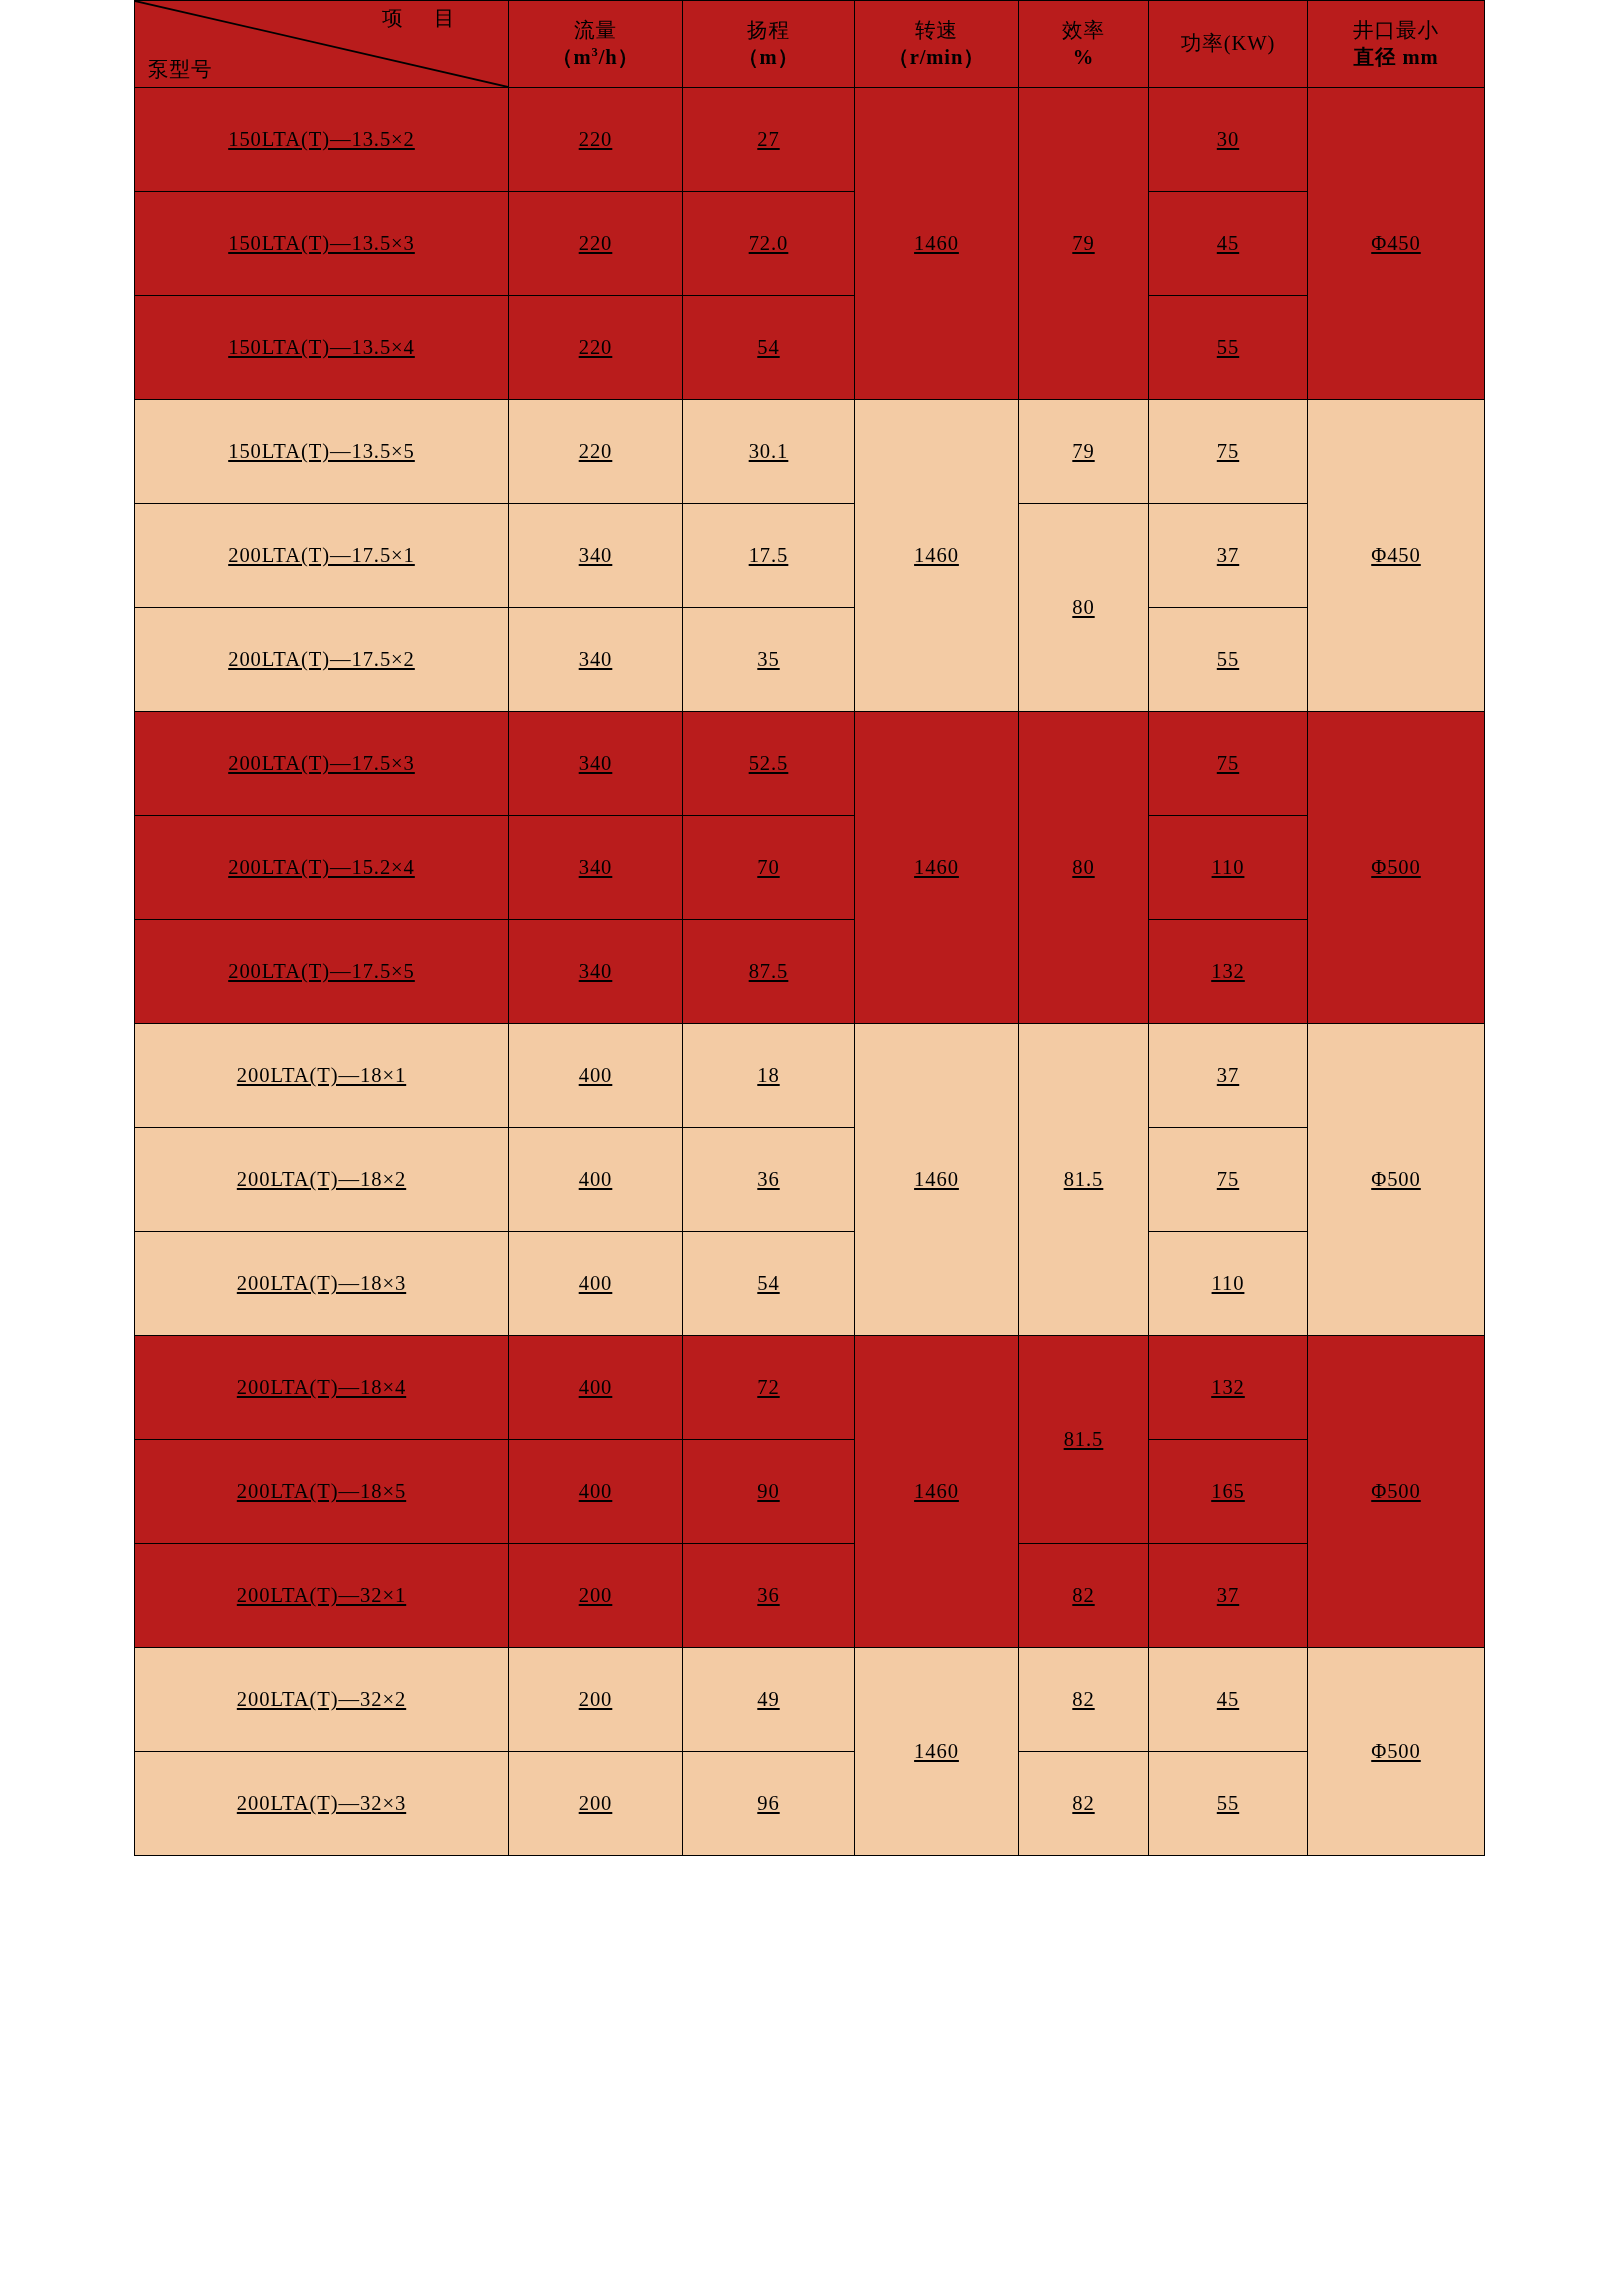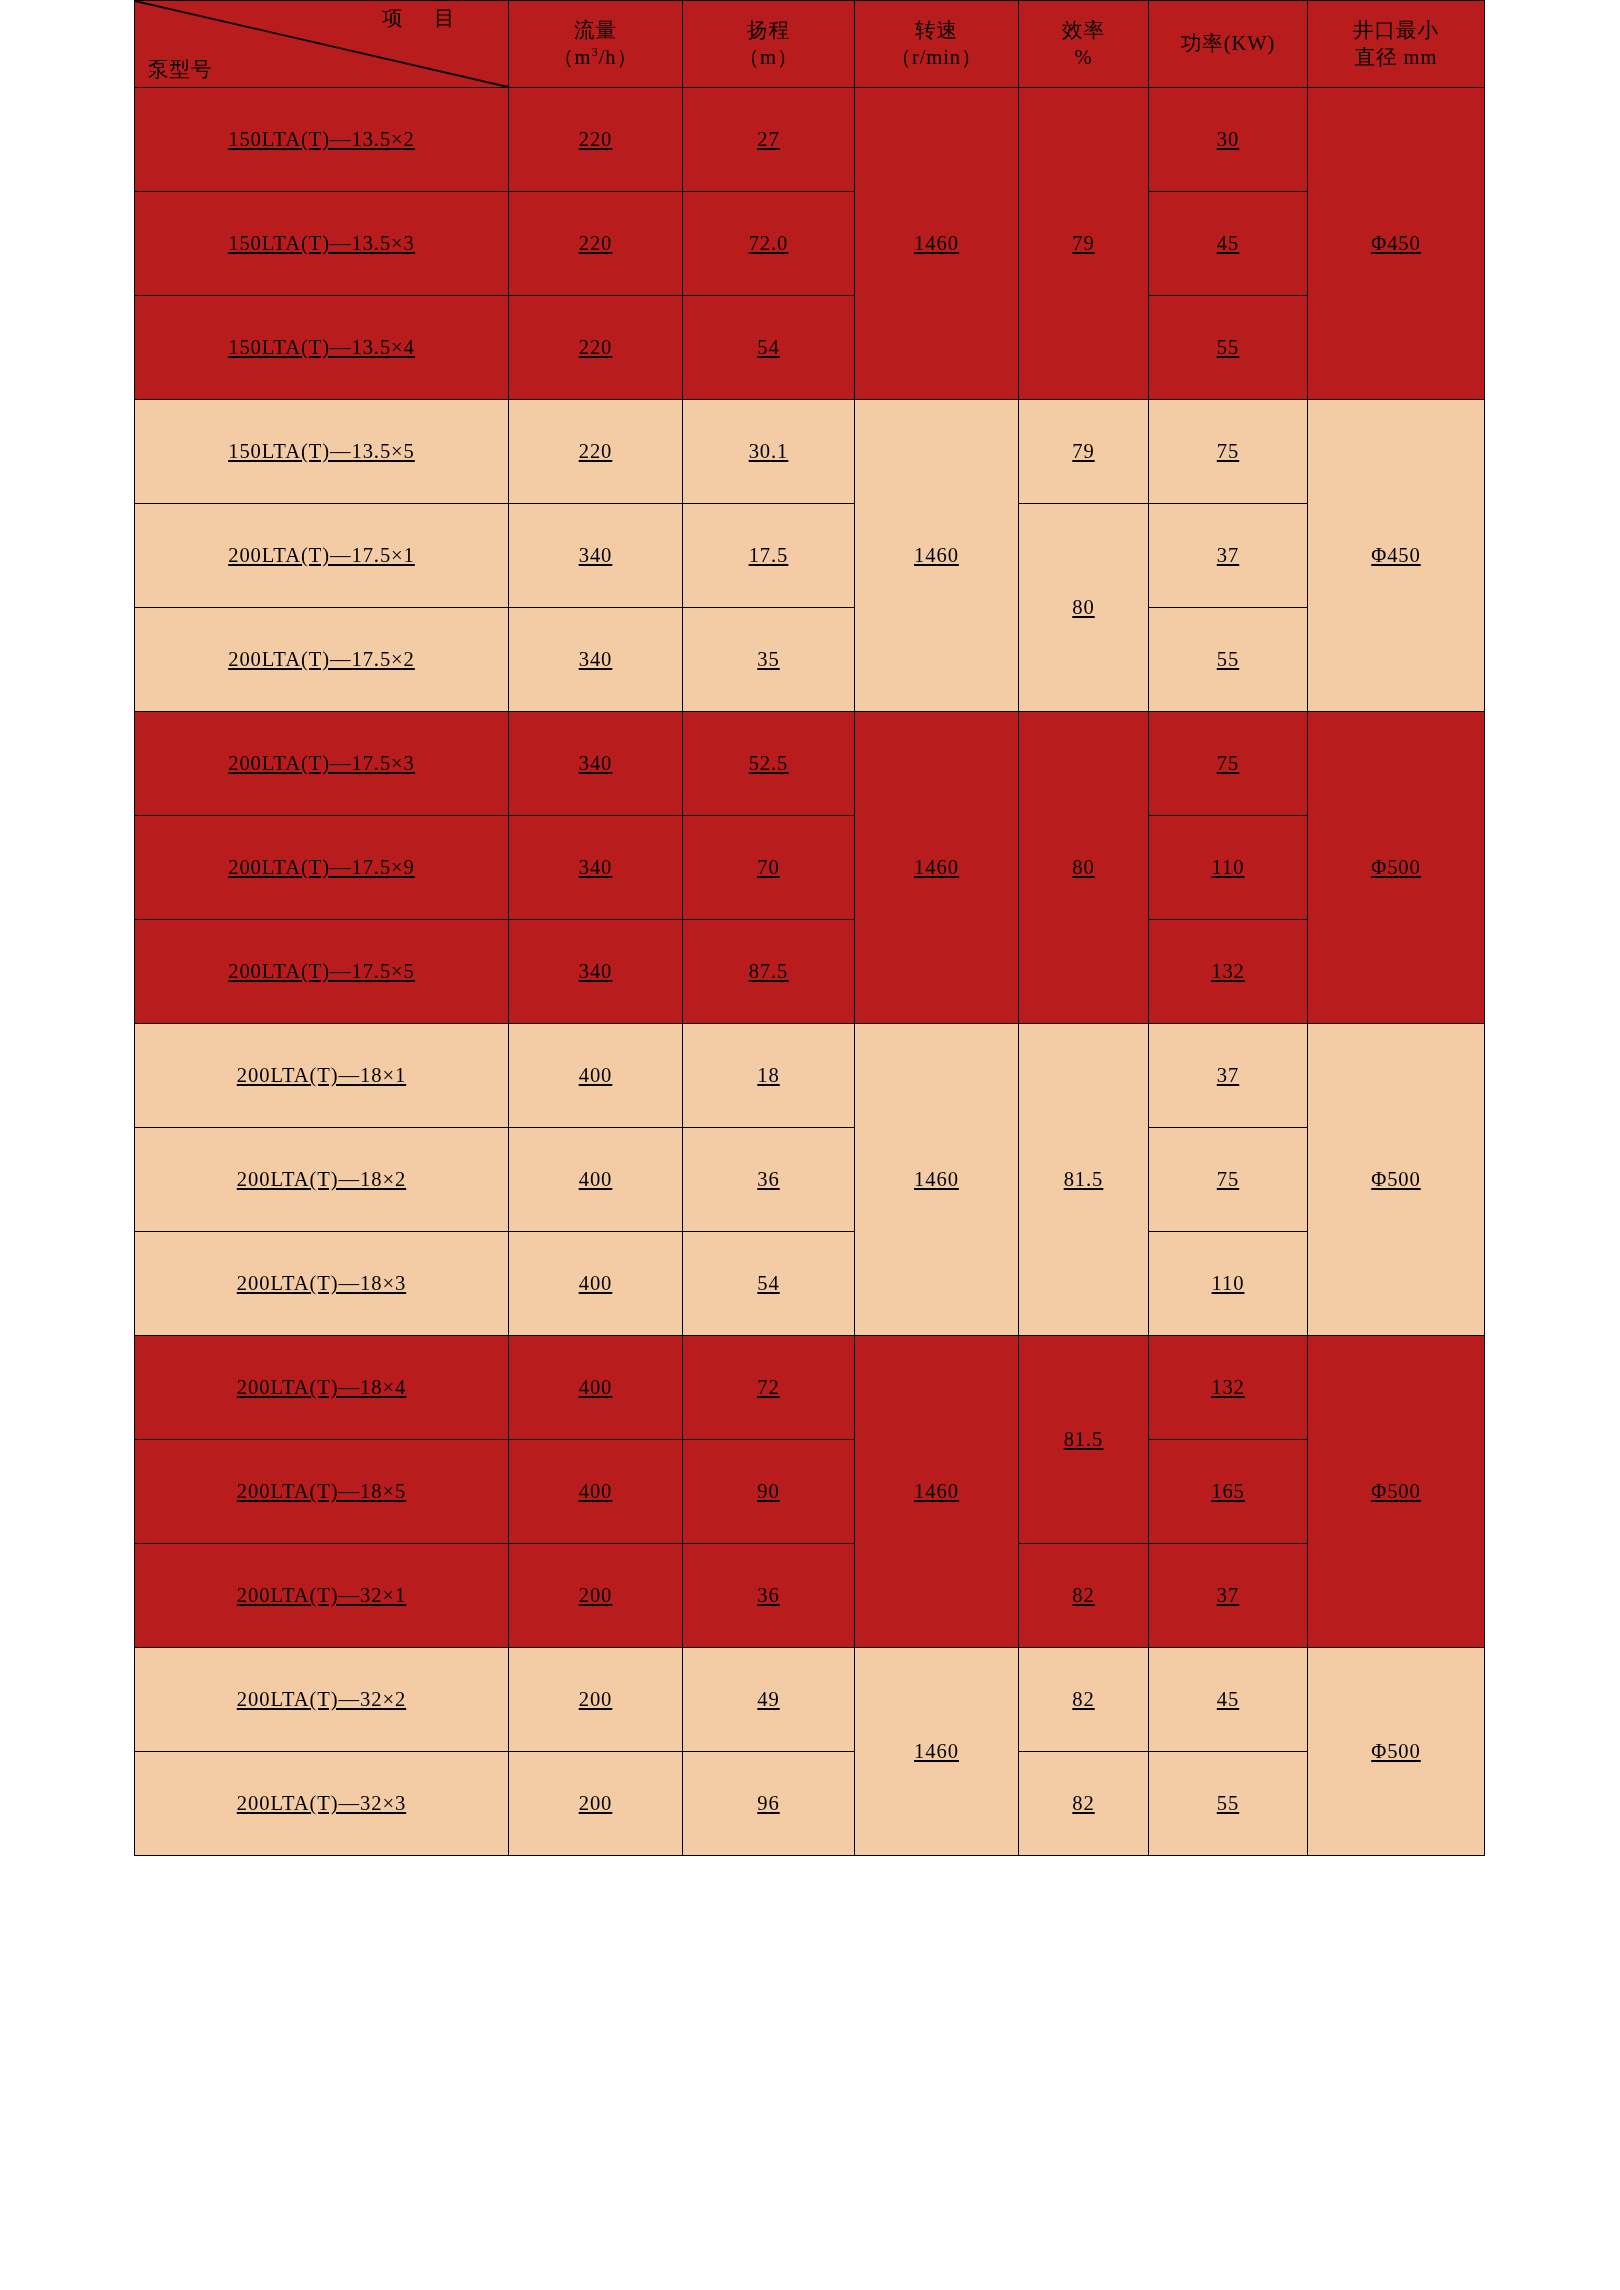--- a/index.html
+++ b/index.html
@@ -75,21 +75,21 @@
     bottom: 4.5px;
     left: 13px;
     font-size: 20.6px;
     letter-spacing: 0.9px;
   }
   .hdr-two {
     line-height: 1.32;
     font-size: 20.6px;
     padding: 5.4px 0;
   }
-  .hdr-two .l2 { display: block; }
+  .hdr-two .l2 { display: block; font-weight: bold; }
   sup { font-size: 12.5px; vertical-align: super; }
   .model-cell {
     font-size: 20.6px;
     letter-spacing: 0.4px;
   }
   .num { font-size: 20.6px; }
 </style>
 </head>
 <body>
 
@@ -185,21 +185,21 @@
         <tr class="datarow">
           <td class="model-cell">200LTA(T)—17.5×3</td>
           <td class="num">340</td>
           <td class="num">52.5</td>
           <td class="num" rowspan="3">1460</td>
           <td class="num" rowspan="3">80</td>
           <td class="num">75</td>
           <td class="num" rowspan="3">Φ500</td>
         </tr>
         <tr class="datarow">
-          <td class="model-cell">200LTA(T)—17.5×9</td>
+          <td class="model-cell">200LTA(T)—15.2×4</td>
           <td class="num">340</td>
           <td class="num">70</td>
           <td class="num">110</td>
         </tr>
         <tr class="datarow">
           <td class="model-cell">200LTA(T)—17.5×5</td>
           <td class="num">340</td>
           <td class="num">87.5</td>
           <td class="num">132</td>
         </tr>

